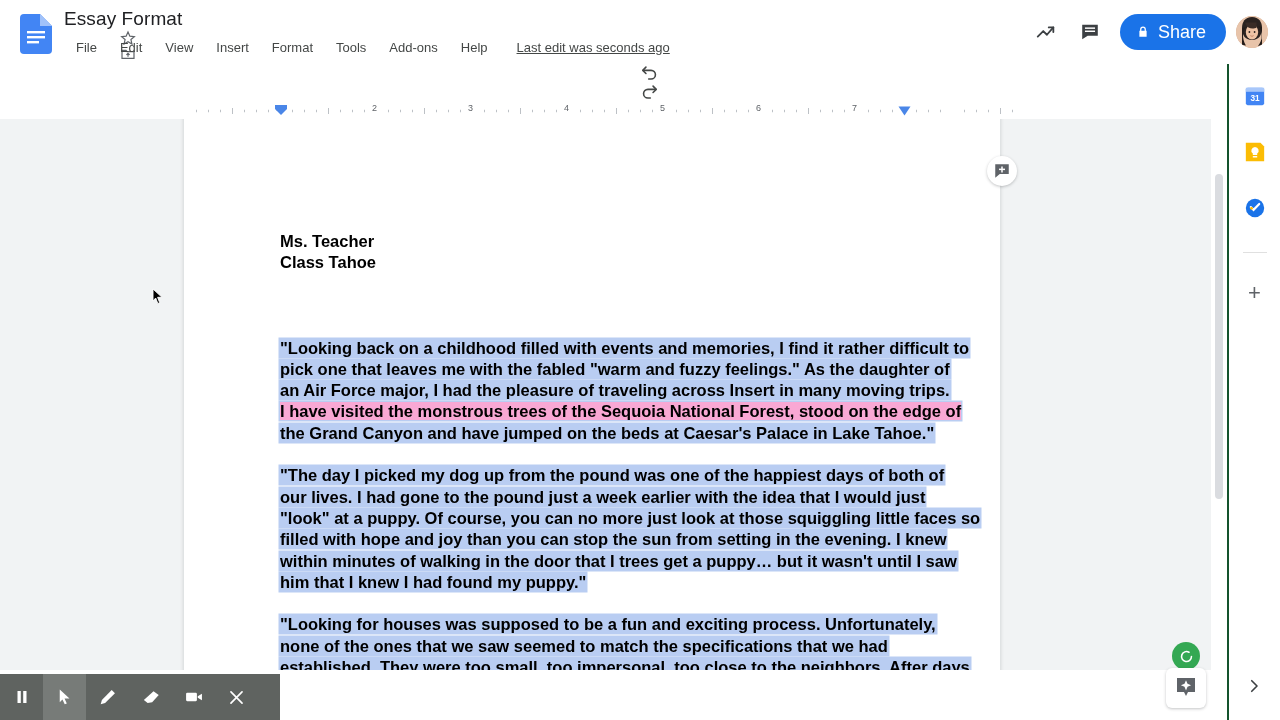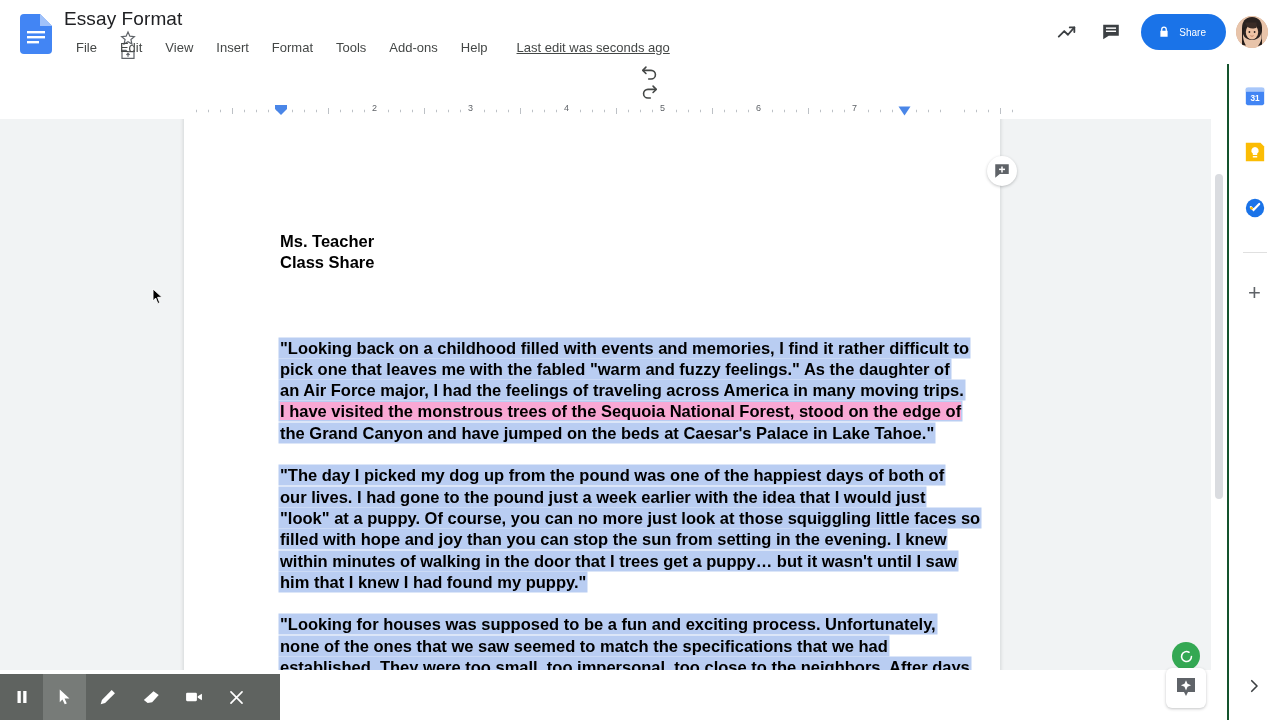--- a/index.html
+++ b/index.html
@@ -18,21 +18,21 @@
   .title-icon { width:22px; height:22px; margin-left:10px; display:flex; align-items:center; justify-content:center; cursor:pointer; }
   .menu-row { position:absolute; left:68px; top:39px; display:flex; align-items:center; gap:7px; }
   .menu-item { font-size:13px; color:#444746; padding:1px 8px; border-radius:4px; cursor:pointer; white-space:nowrap; }
   .last-edit { font-size:13px; color:#444746; margin-left:14px; text-decoration:underline; cursor:pointer; white-space:nowrap; }
 
   .top-right { position:absolute; right:12px; top:12px; display:flex; align-items:center; gap:4px; }
   .tr-btn { width:40px; height:40px; border-radius:50%; display:flex; align-items:center; justify-content:center; cursor:pointer; }
   .share-btn {
     height:36px; background:#1a73e8; color:#fff; border-radius:18px;
     display:flex; align-items:center; gap:8px; padding:0 20px 0 16px;
-    font-size:10px; font-weight:500; cursor:pointer; margin-left:6px; margin-right:6px;
+    font-size:18px; font-weight:500; cursor:pointer; margin-left:6px; margin-right:6px;
   }
   .avatar { width:32px; height:32px; border-radius:50%; overflow:hidden; cursor:pointer;
             background:#d8b39a; position:relative; }
 
   
   .toolbar { position:absolute; left:0; top:64px; width:1280px; height:39px; background:#fff;
              display:flex; align-items:center; padding-left:22px;flex-direction:column; }
   .tb { width:30px; height:30px; display:flex; align-items:center; justify-content:center;
         border-radius:4px; cursor:pointer; margin-right:3px; color:#444746; }
   .tb-sep { width:1px; height:20px; background:#dadce0; margin:0 7px; }
@@ -547,33 +547,33 @@
     <svg width="20" height="20" viewBox="0 0 24 24" fill="none" stroke="#9aa0a6" stroke-width="1.6">
       <rect x="3" y="3" width="18" height="18" rx="1.5"></rect>
       <path d="M7 8h2M7 12h2M7 16h2M11.5 8h5.5M11.5 12h5.5M11.5 16h5.5" stroke-width="1.5"></path>
     </svg>
   </div>
 
   <div class="workarea">
     <div class="page">
       <div class="doc-body" id="doc-body">
           <div class="doc-line" style="position: absolute; left: 96px; top: 152px; height: 21.3px;"><span>Ms. Teacher</span></div>
-          <div class="doc-line" style="position: absolute; left: 96px; top: 173.3px; height: 21.3px;"><span>Class Share</span></div>
+          <div class="doc-line" style="position: absolute; left: 96px; top: 173.3px; height: 21.3px;"><span>Class Tahoe</span></div>
           <div class="doc-line" style="position: absolute; left: 96px; top: 194.6px; height: 21.3px;">
             <span style="display: block; height: 21.3px; background: rgb(185, 205, 242);"></span>
           </div>
           <div class="doc-line" style="position: absolute; left: 96px; top: 215.9px; height: 21.3px;">
             <span style="display: block; height: 21.3px; background: rgb(185, 205, 242);"></span>
           </div>
           <div class="doc-line" style="position: absolute; left: 96px; top: 237.2px; height: 21.3px;">
             <span style="display: block; height: 21.3px; background: rgb(185, 205, 242);"></span>
           </div>
           <div class="doc-line" style="position: absolute; left: 96px; top: 258.5px; height: 21.3px;"><span style="background: rgb(185, 205, 242); box-shadow: rgb(185, 205, 242) 0px 0px 0px 1.5px;">"Looking back on a childhood filled with events and memories, I find it rather difficult to</span></div>
           <div class="doc-line" style="position: absolute; left: 96px; top: 279.8px; height: 21.3px;"><span style="background: rgb(185, 205, 242); box-shadow: rgb(185, 205, 242) 0px 0px 0px 1.5px;">pick one that leaves me with the fabled "warm and fuzzy feelings." As the daughter of</span></div>
-          <div class="doc-line" style="position: absolute; left: 96px; top: 301.1px; height: 21.3px;"><span style="background: rgb(185, 205, 242); box-shadow: rgb(185, 205, 242) 0px 0px 0px 1.5px;">an Air Force major, I had the feelings of traveling across America in many moving trips.</span></div>
+          <div class="doc-line" style="position: absolute; left: 96px; top: 301.1px; height: 21.3px;"><span style="background: rgb(185, 205, 242); box-shadow: rgb(185, 205, 242) 0px 0px 0px 1.5px;">an Air Force major, I had the pleasure of traveling across Insert in many moving trips.</span></div>
           <div class="doc-line" style="position: absolute; left: 96px; top: 322.4px; height: 21.3px;"><span style="background: #f9a8d4; box-shadow: rgb(185, 205, 242) 0px 0px 0px 1.5px;">I have visited the monstrous trees of the Sequoia National Forest, stood on the edge of</span></div>
           <div class="doc-line" style="position: absolute; left: 96px; top: 343.7px; height: 21.3px;"><span style="background: rgb(185, 205, 242); box-shadow: rgb(185, 205, 242) 0px 0px 0px 1.5px;">the Grand Canyon and have jumped on the beds at Caesar's Palace in Lake Tahoe."</span></div>
           <div class="doc-line" style="position: absolute; left: 96px; top: 365px; height: 21.3px;">
             <span style="display: block; height: 21.3px; background: rgb(185, 205, 242);"></span>
           </div>
           <div class="doc-line" style="position: absolute; left: 96px; top: 386.3px; height: 21.3px;"><span style="background: rgb(185, 205, 242); box-shadow: rgb(185, 205, 242) 0px 0px 0px 1.5px;">"The day I picked my dog up from the pound was one of the happiest days of both of</span></div>
           <div class="doc-line" style="position: absolute; left: 96px; top: 407.6px; height: 21.3px;"><span style="background: rgb(185, 205, 242); box-shadow: rgb(185, 205, 242) 0px 0px 0px 1.5px;">our lives. I had gone to the pound just a week earlier with the idea that I would just</span></div>
           <div class="doc-line" style="position: absolute; left: 96px; top: 428.9px; height: 21.3px;"><span style="background: rgb(185, 205, 242); box-shadow: rgb(185, 205, 242) 0px 0px 0px 1.5px;">"look" at a puppy. Of course, you can no more just look at those squiggling little faces so</span></div>
           <div class="doc-line" style="position: absolute; left: 96px; top: 450.2px; height: 21.3px;"><span style="background: rgb(185, 205, 242); box-shadow: rgb(185, 205, 242) 0px 0px 0px 1.5px;">filled with hope and joy than you can stop the sun from setting in the evening. I knew</span></div>
           <div class="doc-line" style="position: absolute; left: 96px; top: 471.5px; height: 21.3px;"><span style="background: rgb(185, 205, 242); box-shadow: rgb(185, 205, 242) 0px 0px 0px 1.5px;">within minutes of walking in the door that I trees get a puppy… but it wasn't until I saw</span></div>

